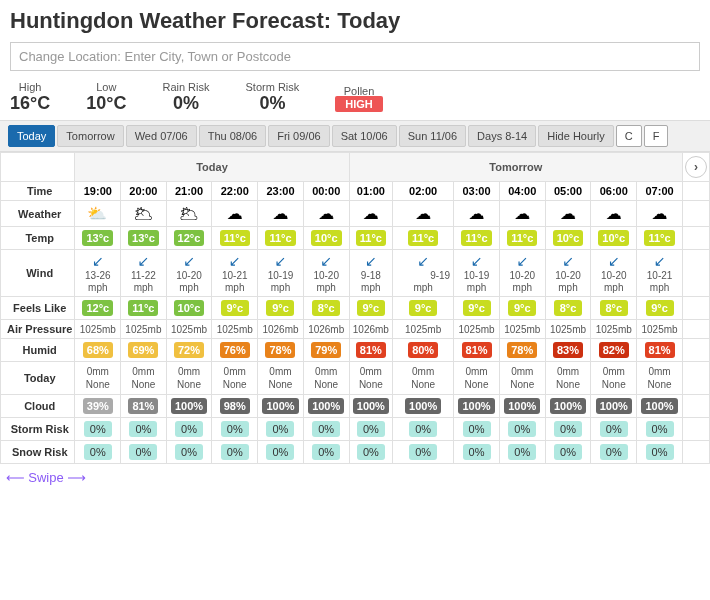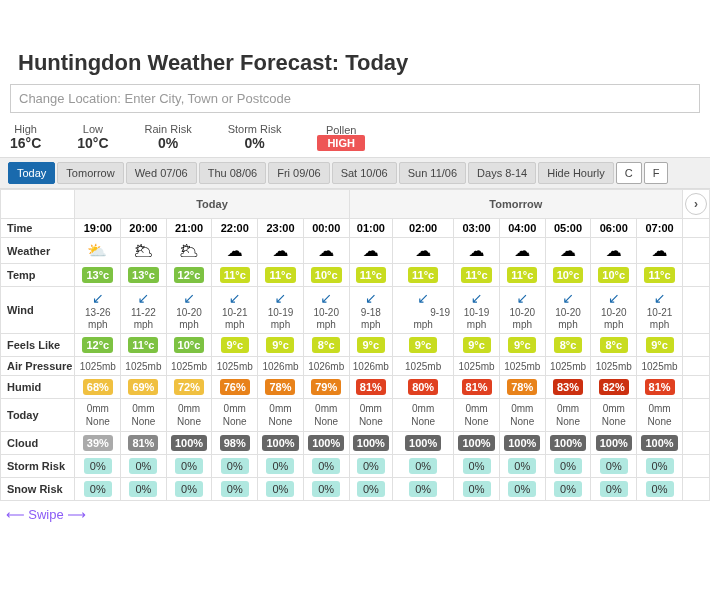--- a/index.html
+++ b/index.html
@@ -1,36 +1,36 @@
 <!DOCTYPE html>
 <html><head>
   <meta charset="utf-8">
   <style>
     * { box-sizing: border-box; margin: 0; padding: 0; }
     body { font-family: Arial, sans-serif; font-size: 12px; background: #fff; width: 710px; }
     
-    .page-title { font-size: 22px; font-weight: bold; padding: 8px 18px 4px; color: #333; margin-top: 42px; }
+    .page-title { font-size: 22px; font-weight: bold; padding: 8px 10px 4px; color: #333; }
     
     .location-bar { margin: 4px 10px 6px; border: 1px solid #ccc; padding: 6px 8px; color: #999; font-size: 13px; background: #fff; }
     
     .summary-bar { display: flex; align-items: center; padding: 4px 10px 6px; gap: 36px; }
     .summary-item { text-align: center; }
     .summary-item .label { font-size: 11px; color: #555; display: block; }
-    .summary-item .value { font-size: 14px; font-weight: bold; color: #333; margin-top: 24px; }
+    .summary-item .value { font-size: 18px; font-weight: bold; color: #333; margin-top: 24px; }
     .summary-item.uv .badge { background: #f90; color: #fff; padding: 2px 10px; font-size: 11px; font-weight: bold; border-radius: 2px; }
     .summary-item.pollen .badge { background: #e55; color: #fff; padding: 2px 10px; font-size: 11px; font-weight: bold; border-radius: 2px; }
     
     .nav-tabs { display: flex; align-items: center; background: #f0f0f0; padding: 4px 8px; gap: 2px; border-top: 1px solid #ddd; border-bottom: 1px solid #ddd; }
     .nav-tab { padding: 4px 8px; font-size: 11px; cursor: pointer; border-radius: 2px; color: #444; background: #e0e0e0; border: 1px solid #ccc; }
     .nav-tab.active { background: #1a6aad; color: #fff; border-color: #1a6aad; }
     .nav-tab.unit { background: #fff; border: 1px solid #aaa; }
     
     .weather-table { width: 100%; border-collapse: collapse; overflow: hidden; }
     .weather-table th, .weather-table td { border: 1px solid #e0e0e0; text-align: center; padding: 3px 2px; vertical-align: middle; font-size: 11px; }
-    .weather-table .row-label { text-align: left; padding-left: 6px; font-weight: bold; font-size: 11px; color: #333; background: #fff; min-width: 55px; white-space: nowrap; }
+    .weather-table .row-label { text-align: center; padding-left: 6px; font-weight: bold; font-size: 11px; color: #333; background: #fff; min-width: 55px; white-space: nowrap; }
     
     .section-header { background: #f5f5f5; font-weight: bold; font-size: 11px; color: #555; text-align: center; border: 1px solid #e0e0e0; }
     
     .temp-green { background: #7dc242; color: #fff; font-weight: bold; border-radius: 3px; padding: 2px 4px; font-size: 11px; display: inline-block; min-width: 28px; }
     .temp-lime { background: #c8dc20; color: #fff; font-weight: bold; border-radius: 3px; padding: 2px 4px; font-size: 11px; display: inline-block; min-width: 28px; }
     
     .feels-green { background: #7dc242; color: #fff; font-weight: bold; border-radius: 3px; padding: 2px 4px; font-size: 11px; display: inline-block; min-width: 28px; }
     .feels-lime { background: #c8dc20; color: #fff; font-weight: bold; border-radius: 3px; padding: 2px 4px; font-size: 11px; display: inline-block; min-width: 28px; }
     
     .humid-yellow { background: #f0c040; color: #fff; font-weight: bold; border-radius: 3px; padding: 2px 4px; font-size: 11px; display: inline-block; min-width: 28px; }

